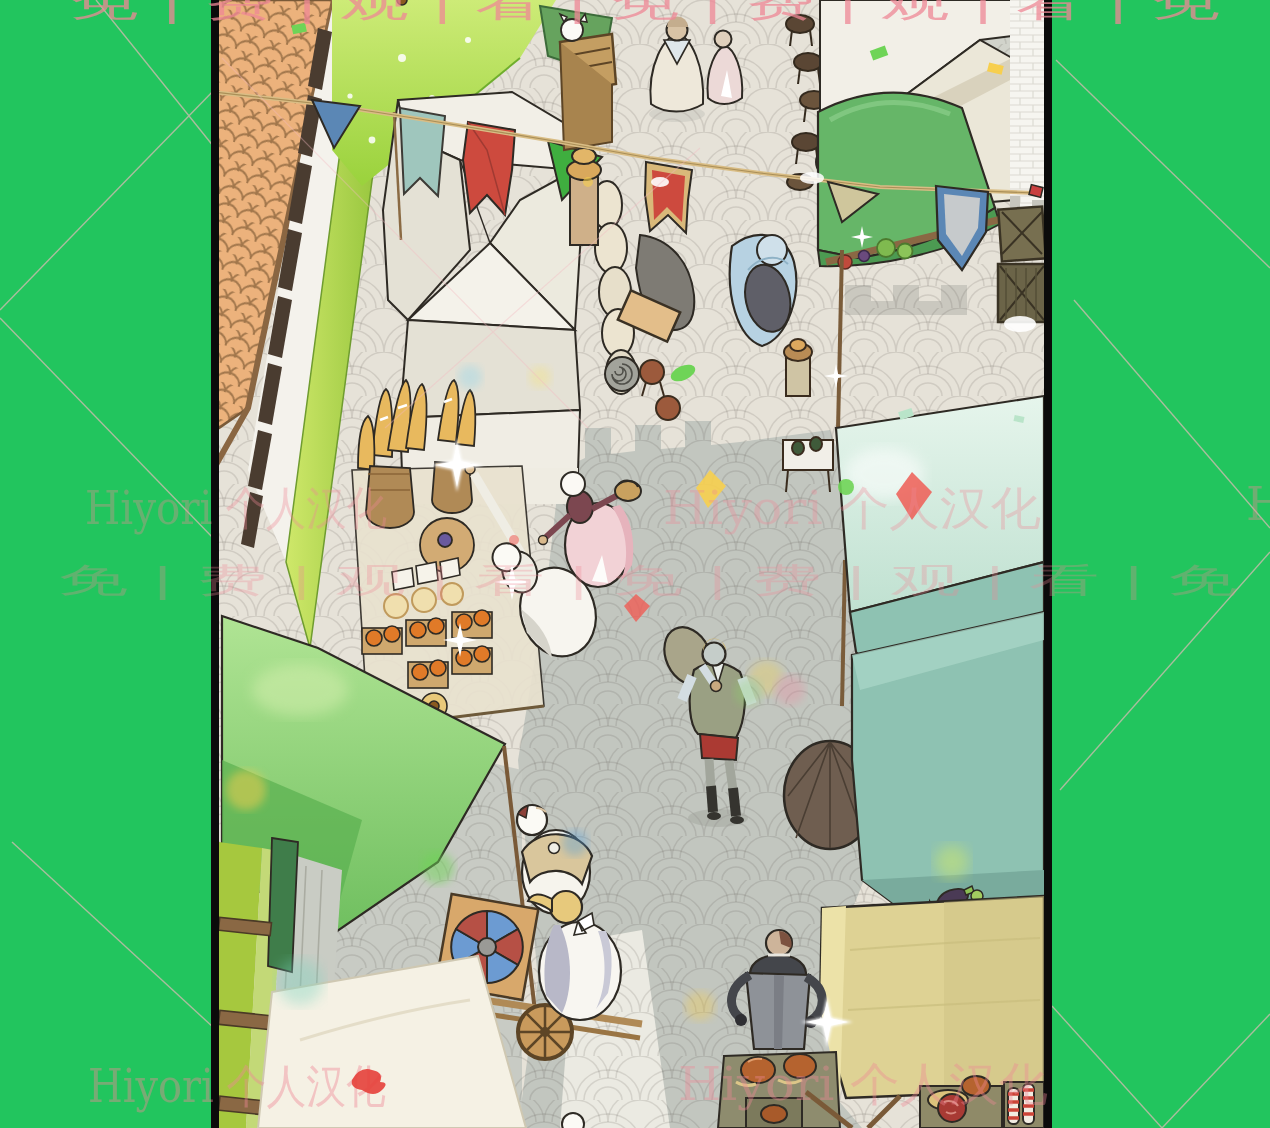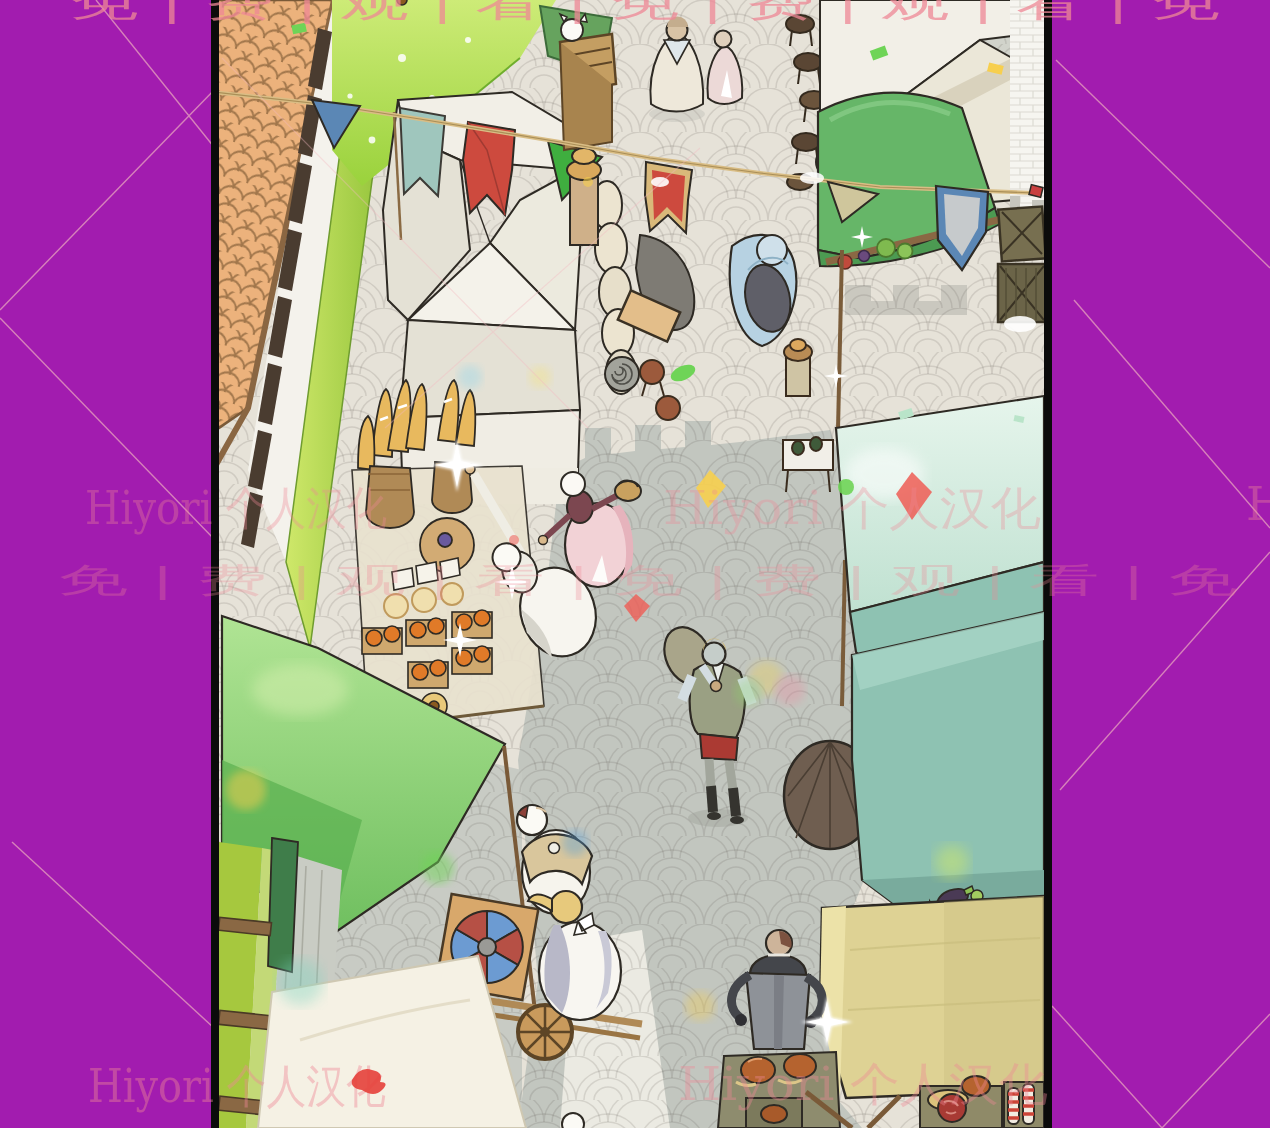--- a/index.html
+++ b/index.html
@@ -1,16 +1,16 @@
 <!DOCTYPE html>
 <html style="--paper: #ffffff; --border: #0b0b0b; --outline: #2e2a24; --street: #e6e2d8; --street-shade: #c2c6bf; --street-shade2: #cdd0c9; --roof: #ecb27c; --roof-line: #9c734a; --lime: #a8cf45; --grass: #9fd23f; --awning-green: #8fd57f; --awning-green-dark: #63b758; --green-right: #66b668; --tent: #f2efe7; --tent-shade: #e4e1d5; --mint-light: #cde9da; --mint: #8ec2b2; --mint-dark: #79ab9d; --khaki: #ded294; --wood: #8a6844; --wood-light: #caa36a; --crate: #6e6847; --flag-red: #cd4a3e; --flag-green: #3fae3f; --flag-teal: #9fc6bd; --flag-blue: #5b87b5; --rope: #d9bd85; --wm-pink: #ef8896; --wm-red: #e5403a; --confetti-green: #6fd457; --confetti-yellow: #f7cf4e; --confetti-red: #ef5d55; --confetti-blue: #5aa0d8;"><head>
 <meta charset="utf-8">
 <style>
   html,body{margin:0;padding:0;background:#ffffff;}
-  .stage{position:relative;width:1270px;height:1128px;overflow:hidden;background:#a21caf;
+  .stage{position:relative;width:1270px;height:1128px;overflow:hidden;background:#22c55e;
          font-family:"DejaVu Sans","Liberation Sans",sans-serif;}
   svg{display:block;}
   .wm{font-family:"DejaVu Serif","Liberation Serif",serif;}
 </style>
 </head>
 <body>
 
 <div class="stage">
 <svg width="1270" height="1128" viewBox="0 0 1270 1128">
   <defs>

